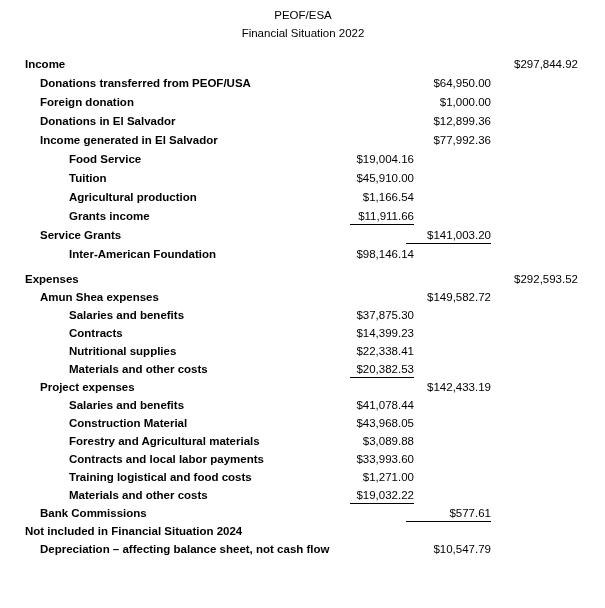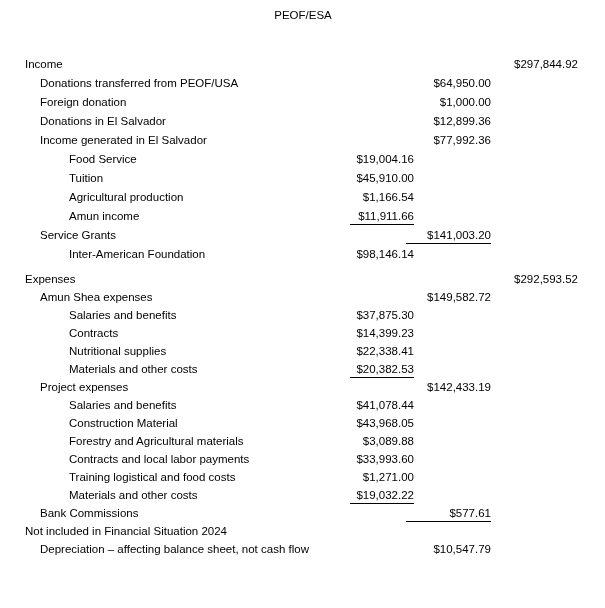--- a/index.html
+++ b/index.html
@@ -25,20 +25,21 @@
   .rows { position: absolute; top: 56px; left: 0; width: 605px; }
   .section { position: relative; }
   .section + .section { margin-top: 6px; }
   .section.income  .row { height: 19px; }
   .section.expenses .row { height: 18px; }
   .row { position: relative; }
   .row .label {
     position: absolute;
     top: 2px;
     white-space: nowrap;
+    font-weight: bold;
   }
   .ind0 { left: 25px; }
   .ind1 { left: 40px; }
   .ind2 { left: 69px; }
   .amt {
     position: absolute;
     top: 1px;
     height: 15px;
     line-height: 15px;
     text-align: right;
@@ -48,20 +49,21 @@
   .c2 { left: 406px; width: 85px; }
   .c3 { left: 490px; width: 88px; }
   .ul { border-bottom: 1px solid #000000; }
 </style>
 </head>
 <body>
 
 <div class="page">
   <div class="title">
     <div>PEOF/ESA</div>
+    <div>Financial Situation 2022</div>
   </div>
   <div class="rows" id="rows">
       <div class="section income">
         <div class="row">
           <span class="label ind0">Income</span>
           <span class="amt c3">$297,844.92</span>
         </div>
         <div class="row">
           <span class="label ind1">Donations transferred from PEOF/USA</span>
           <span class="amt c2">$64,950.00</span>
@@ -84,21 +86,21 @@
         </div>
         <div class="row">
           <span class="label ind2">Tuition</span>
           <span class="amt c1">$45,910.00</span>
         </div>
         <div class="row">
           <span class="label ind2">Agricultural production</span>
           <span class="amt c1">$1,166.54</span>
         </div>
         <div class="row">
-          <span class="label ind2">Amun income</span>
+          <span class="label ind2">Grants income</span>
           <span class="amt c1 ul">$11,911.66</span>
         </div>
         <div class="row">
           <span class="label ind1">Service Grants</span>
           <span class="amt c2 ul">$141,003.20</span>
         </div>
         <div class="row">
           <span class="label ind2">Inter-American Foundation</span>
           <span class="amt c1">$98,146.14</span>
         </div>

